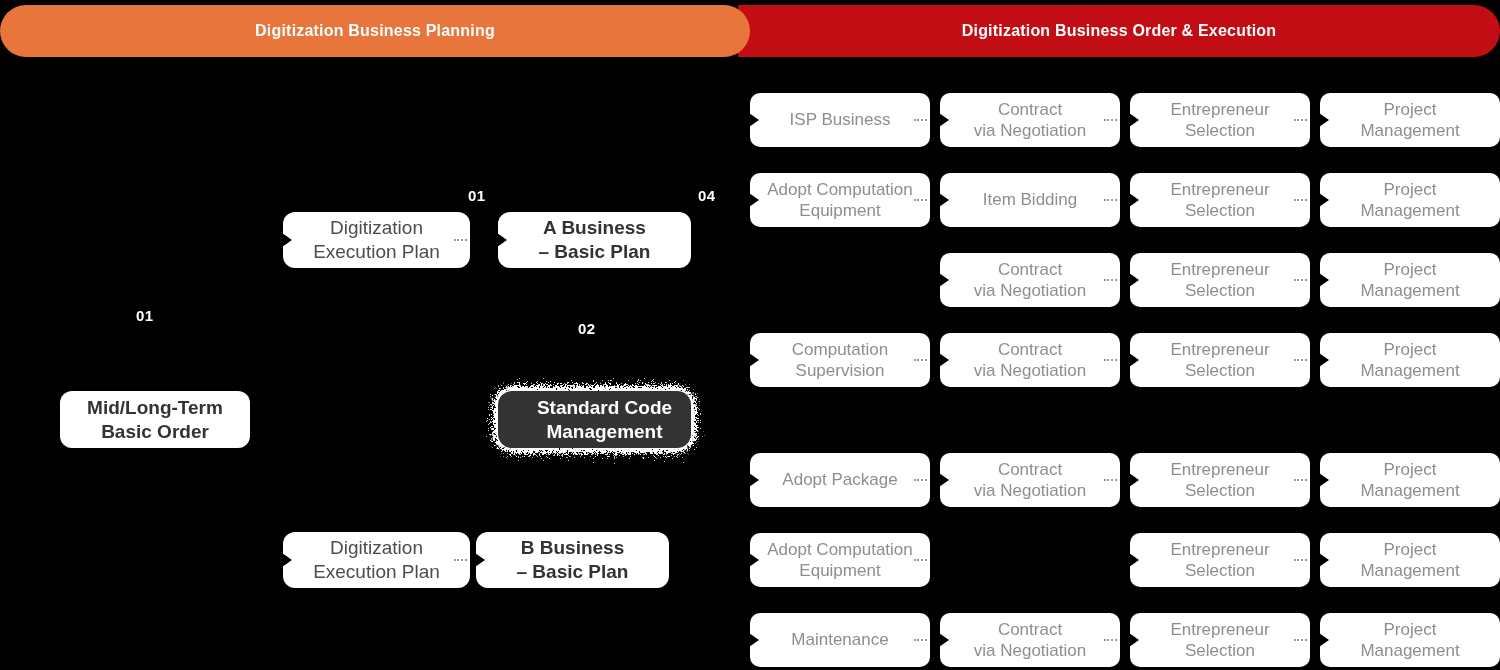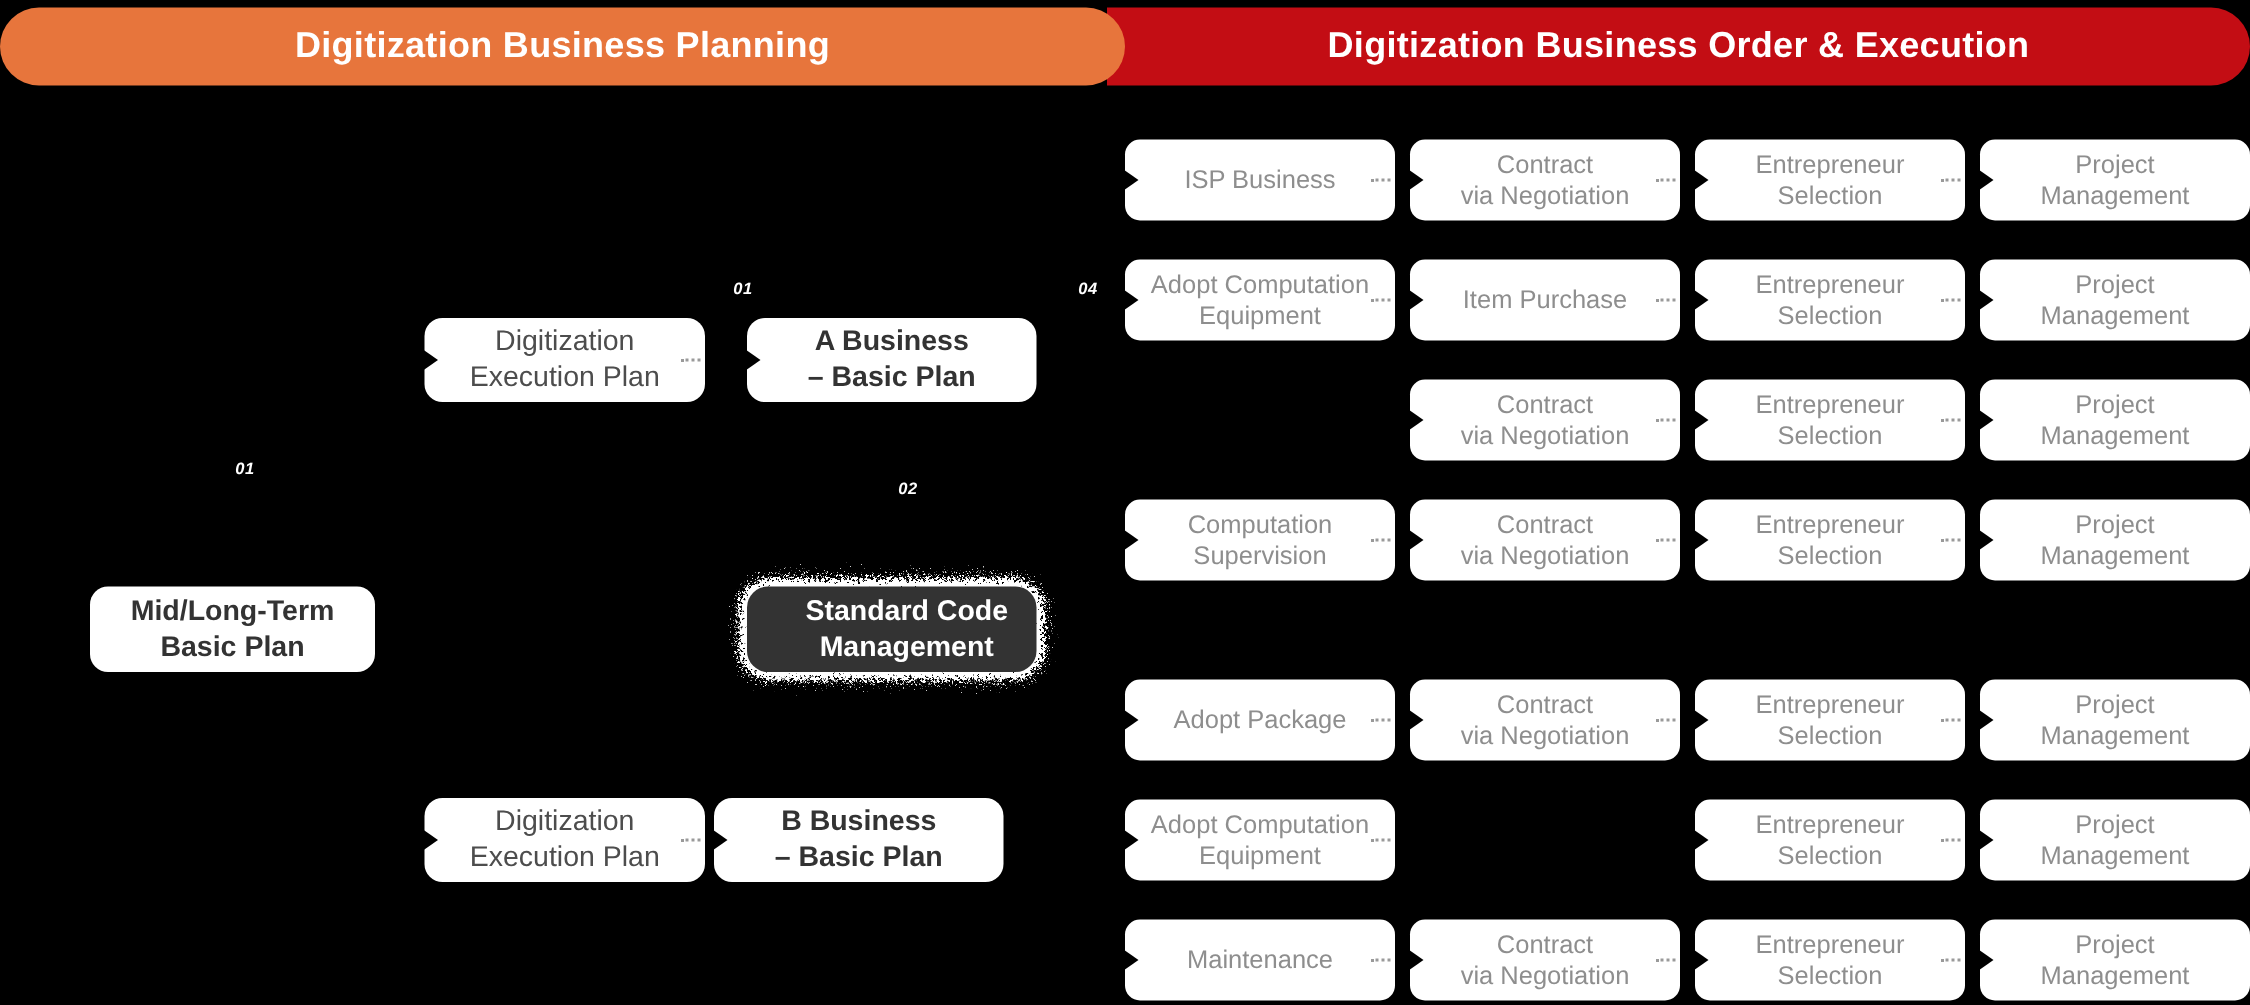--- a/index.html
+++ b/index.html
@@ -13,21 +13,21 @@
     --dark-node-bg:#333333;
     --label-text:#FFFFFF;
   }
   *{margin:0;padding:0;box-sizing:border-box;}
   html,body{width:1500px;height:670px;background:var(--bg);overflow:hidden;
     font-family:"Liberation Sans","DejaVu Sans",sans-serif;}
   #canvas{position:relative;width:1500px;height:670px;background:var(--bg);}
 
   
   .hdr{position:absolute;top:5px;height:52px;display:flex;align-items:center;justify-content:center;
-    color:#fff;font-weight:bold;font-size:24px;letter-spacing:.2px;}
+    color:#fff;font-weight:bold;font-size:16px;letter-spacing:.2px;}
   .hdr-red{left:738px;width:762px;background:var(--execution-header);border-radius:0 26px 26px 0;z-index:1;text-align:center;}
   .hdr-orange{left:0;width:750px;background:var(--planning-header);border-radius:26px;z-index:2;}
 
   
   .node,.cell{position:absolute;background:var(--node-bg);display:flex;align-items:center;justify-content:center;
     text-align:center;white-space:pre-line;line-height:1.25;}
   .node{border-radius:12px;font-size:19px;}
   .cell{width:180px;height:54px;border-radius:10px;font-size:17px;color:var(--node-text-soft);}
 
   .bold{font-weight:bold;color:var(--node-text-strong);}
@@ -50,22 +50,22 @@
   #node-a-business{left:498px;top:212px;width:193px;height:56px;}
   #node-exec-plan-bottom{left:283px;top:532px;width:187px;height:56px;}
   #node-b-business{left:476px;top:532px;width:193px;height:56px;}
   #node-standard-code{left:498px;top:391px;width:193px;height:57px;background:var(--dark-node-bg);
     color:#fff;font-weight:bold;border-radius:14px;z-index:3;padding-left:20px;}
 
   
   #halo{position:absolute;left:472px;top:365px;z-index:2;}
 
   
-  .step{position:absolute;width:34px;text-align:right;color:var(--label-text);
-    font-weight:bold;font-size:11px;letter-spacing:.5px;font-style:italic;}
+  .step{position:absolute;width:34px;text-align:left;color:var(--label-text);
+    font-weight:bold;font-size:15px;letter-spacing:.5px;}
   #step-mid{left:136px;top:307px;}
   #step-a{left:468px;top:187px;}
   #step-order{left:698px;top:187px;}
   #step-standard{left:578px;top:320px;}
 </style>
 </head>
 <body>
 
 <div id="canvas">
 
@@ -76,21 +76,21 @@
     <span>Digitization Business Planning</span>
   </div>
 
   <div class="step" id="step-mid">01</div>
   <div class="step" id="step-a">01</div>
   <div class="step" id="step-order">04</div>
   <div class="step" id="step-standard">02</div>
 
   <div class="node bold" id="node-mid-long-term">
     <span>Mid/Long-Term
-Basic Plan</span>
+Basic Order</span>
   </div>
 
   <div class="node mid-weight" id="node-exec-plan-top">
     <span class="arr"></span>
     <span>Digitization
 Execution Plan</span>
     <span class="dots"></span>
   </div>
 
   <div class="node bold" id="node-a-business">
@@ -156,21 +156,21 @@
   </div>
 
   <div class="cell c1 r2">
     <span class="arr"></span>
     <span>Adopt Computation
 Equipment</span>
     <span class="dots"></span>
   </div>
   <div class="cell c2 r2">
     <span class="arr"></span>
-    <span>Item Purchase</span>
+    <span>Item Bidding</span>
     <span class="dots"></span>
   </div>
   <div class="cell c3 r2">
     <span class="arr"></span>
     <span>Entrepreneur
 Selection</span>
     <span class="dots"></span>
   </div>
   <div class="cell c4 r2">
     <span class="arr"></span>

